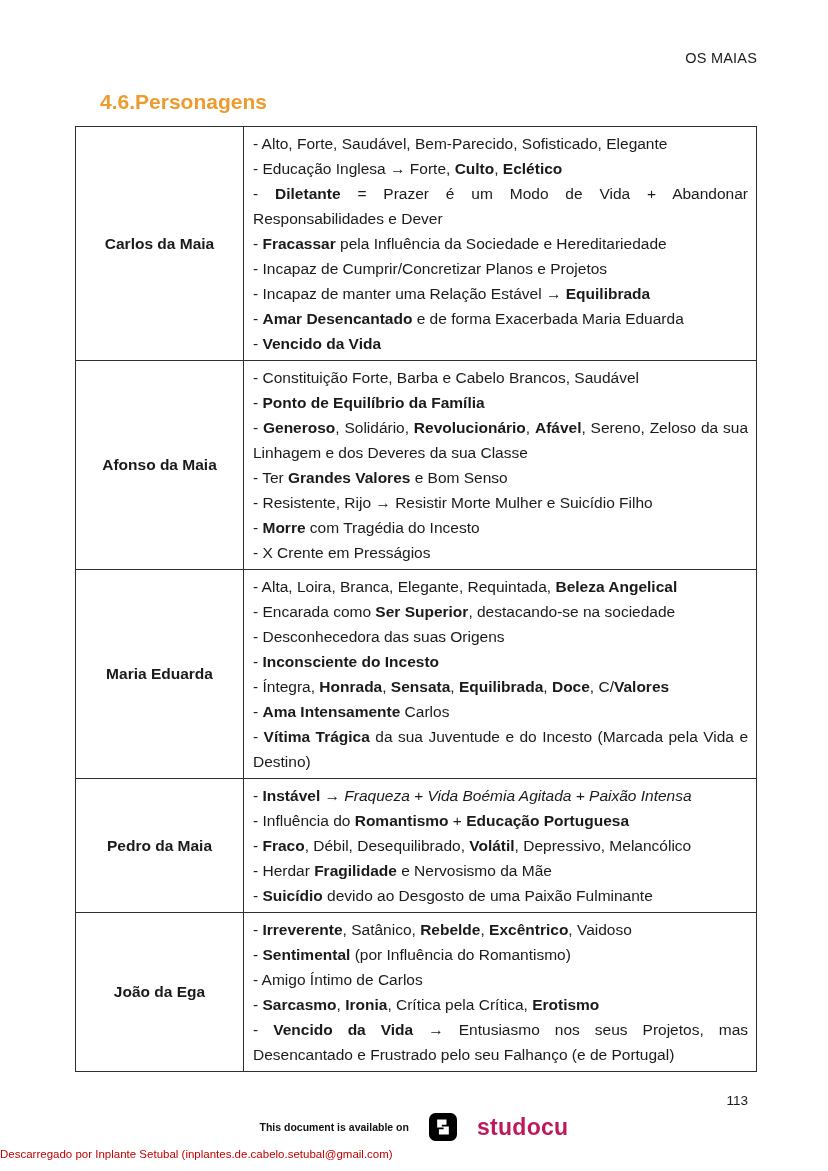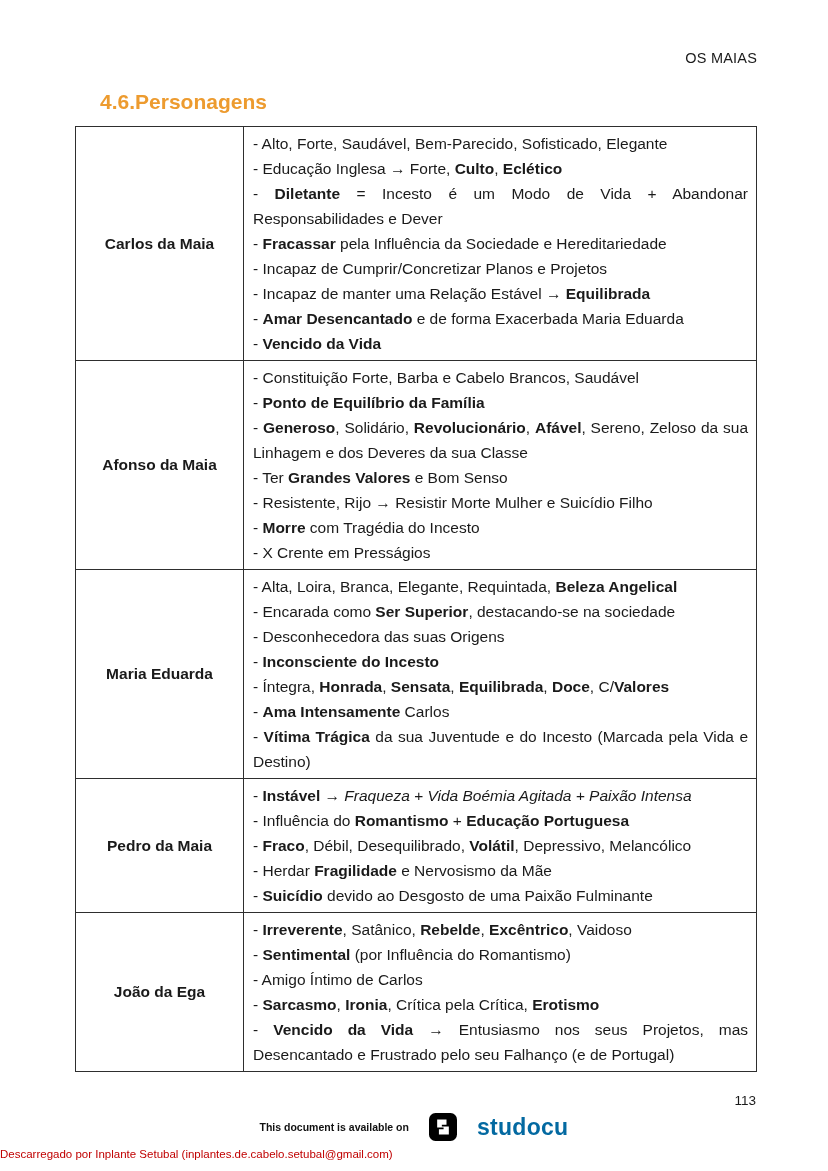--- a/index.html
+++ b/index.html
@@ -52,21 +52,21 @@
     padding: 4px 8px 4px 9px;
     font-size: 15.5px;
     line-height: 25px;
   }
   .desc-cell .line { text-align: justify; }
   .b { font-weight: 700; }
   .i { font-style: italic; }
   .page-number {
     position: absolute;
     top: 1093px;
-    right: 72px;
+    right: 80px;
     font-size: 13.5px;
   }
   .footer-brand {
     position: absolute;
     top: 1113px;
     left: 0;
     right: 0;
     display: flex;
     align-items: center;
     justify-content: center;
@@ -74,21 +74,21 @@
   }
   .available-on {
     font-size: 10.5px;
     font-weight: 700;
     color: #111111;
   }
   .brand-logo { width: 28px; height: 28px; display: block; }
   .brand-name {
     font-size: 23px;
     font-weight: 700;
-    color: #0369a1;
+    color: #be185d;
     letter-spacing: 0.3px;
     text-align: center;
   }
   .download-note {
     position: absolute;
     top: 1148px;
     left: 0;
     right: 0;
     text-align: left;
     color: #C00000;
@@ -104,21 +104,21 @@
 
   <div class="section-title">4.6.Personagens</div>
 
   <table class="characters">
     <tbody>
         <tr>
           <td class="name-cell">Carlos da Maia</td>
           <td class="desc-cell">
             <div class="line"><span>- Alto, Forte, Saudável, Bem-Parecido, Sofisticado, Elegante</span></div>
             <div class="line"><span>- Educação Inglesa </span><span class="b">→</span><span> Forte, </span><span class="b">Culto</span><span>, </span><span class="b">Eclético</span></div>
-            <div class="line"><span>- </span><span class="b">Diletante</span><span> = Incesto é um Modo de Vida + Abandonar Responsabilidades e Dever</span></div>
+            <div class="line"><span>- </span><span class="b">Diletante</span><span> = Prazer é um Modo de Vida + Abandonar Responsabilidades e Dever</span></div>
             <div class="line"><span>- </span><span class="b">Fracassar</span><span> pela Influência da Sociedade e Hereditariedade</span></div>
             <div class="line"><span>- Incapaz de Cumprir/Concretizar Planos e Projetos</span></div>
             <div class="line"><span>- Incapaz de manter uma Relação Estável </span><span class="b">→</span><span> </span><span class="b">Equilibrada</span></div>
             <div class="line"><span>- </span><span class="b">Amar Desencantado</span><span> e de forma Exacerbada Maria Eduarda</span></div>
             <div class="line"><span>- </span><span class="b">Vencido da Vida</span></div>
           </td>
         </tr>
         <tr>
           <td class="name-cell">Afonso da Maia</td>
           <td class="desc-cell">

